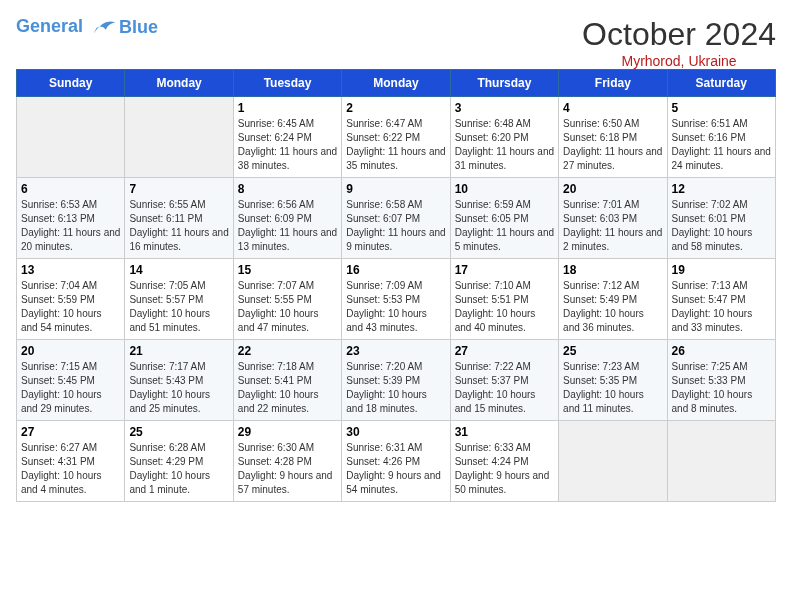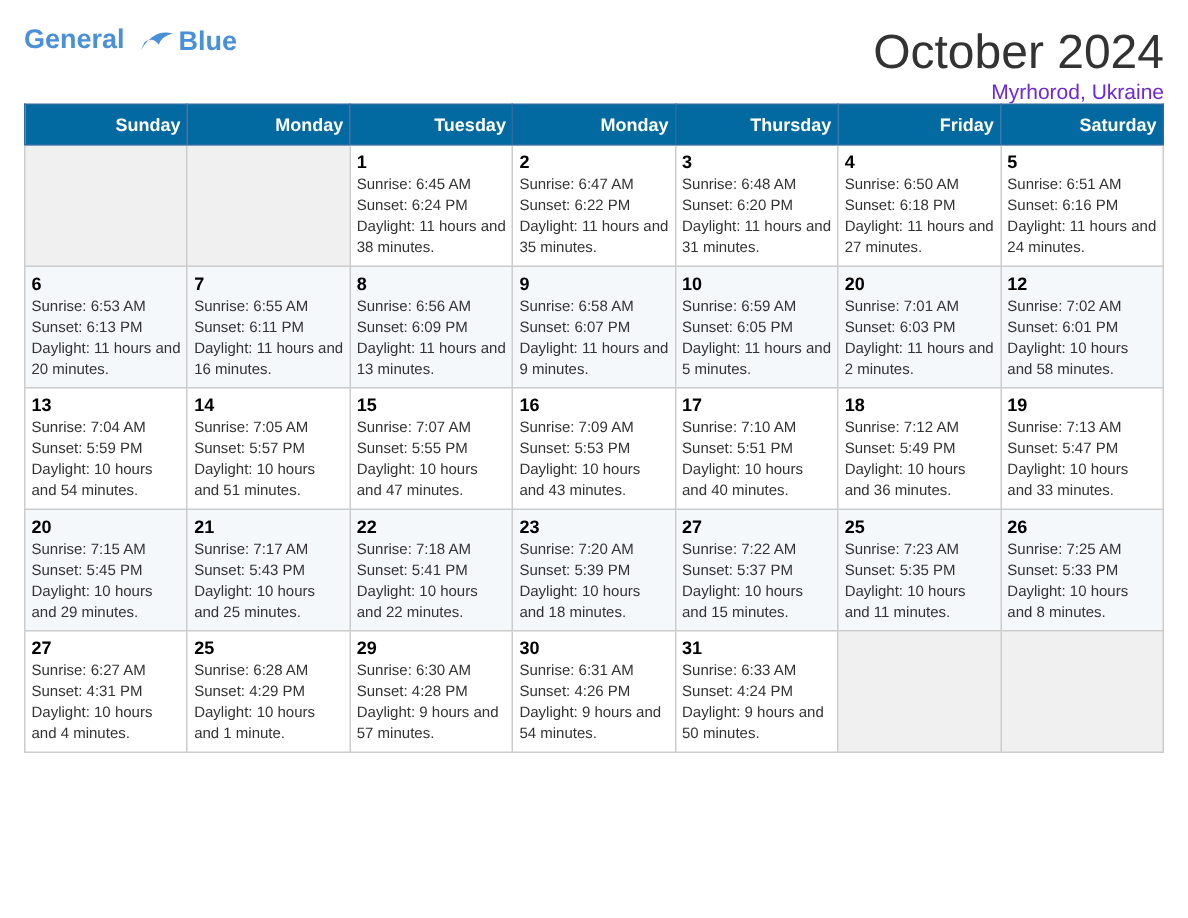--- a/index.html
+++ b/index.html
@@ -28,32 +28,33 @@
       text-align: right;
     }
     .month-title {
       font-size: 32px;
       font-weight: normal;
       color: #333;
       text-align: center;
     }
     .location {
       font-size: 14px;
-      color: #6d28d9;
+      color: #b91c1c;
+      text-align: center;
     }
     table {
       width: 100%;
       border-collapse: collapse;
       font-size: 11px;
     }
     thead tr th {
-      background: #0369a1;
+      background: #1d4ed8;
       color: #fff;
       padding: 6px 4px;
-      text-align: right;
+      text-align: center;
       font-size: 12px;
       font-weight: bold;
       border: 1px solid #2d6aa0;
     }
     tbody tr td {
       border: 1px solid #ccc;
       vertical-align: top;
       padding: 4px;
       width: calc(100% / 7);
       min-height: 70px;

